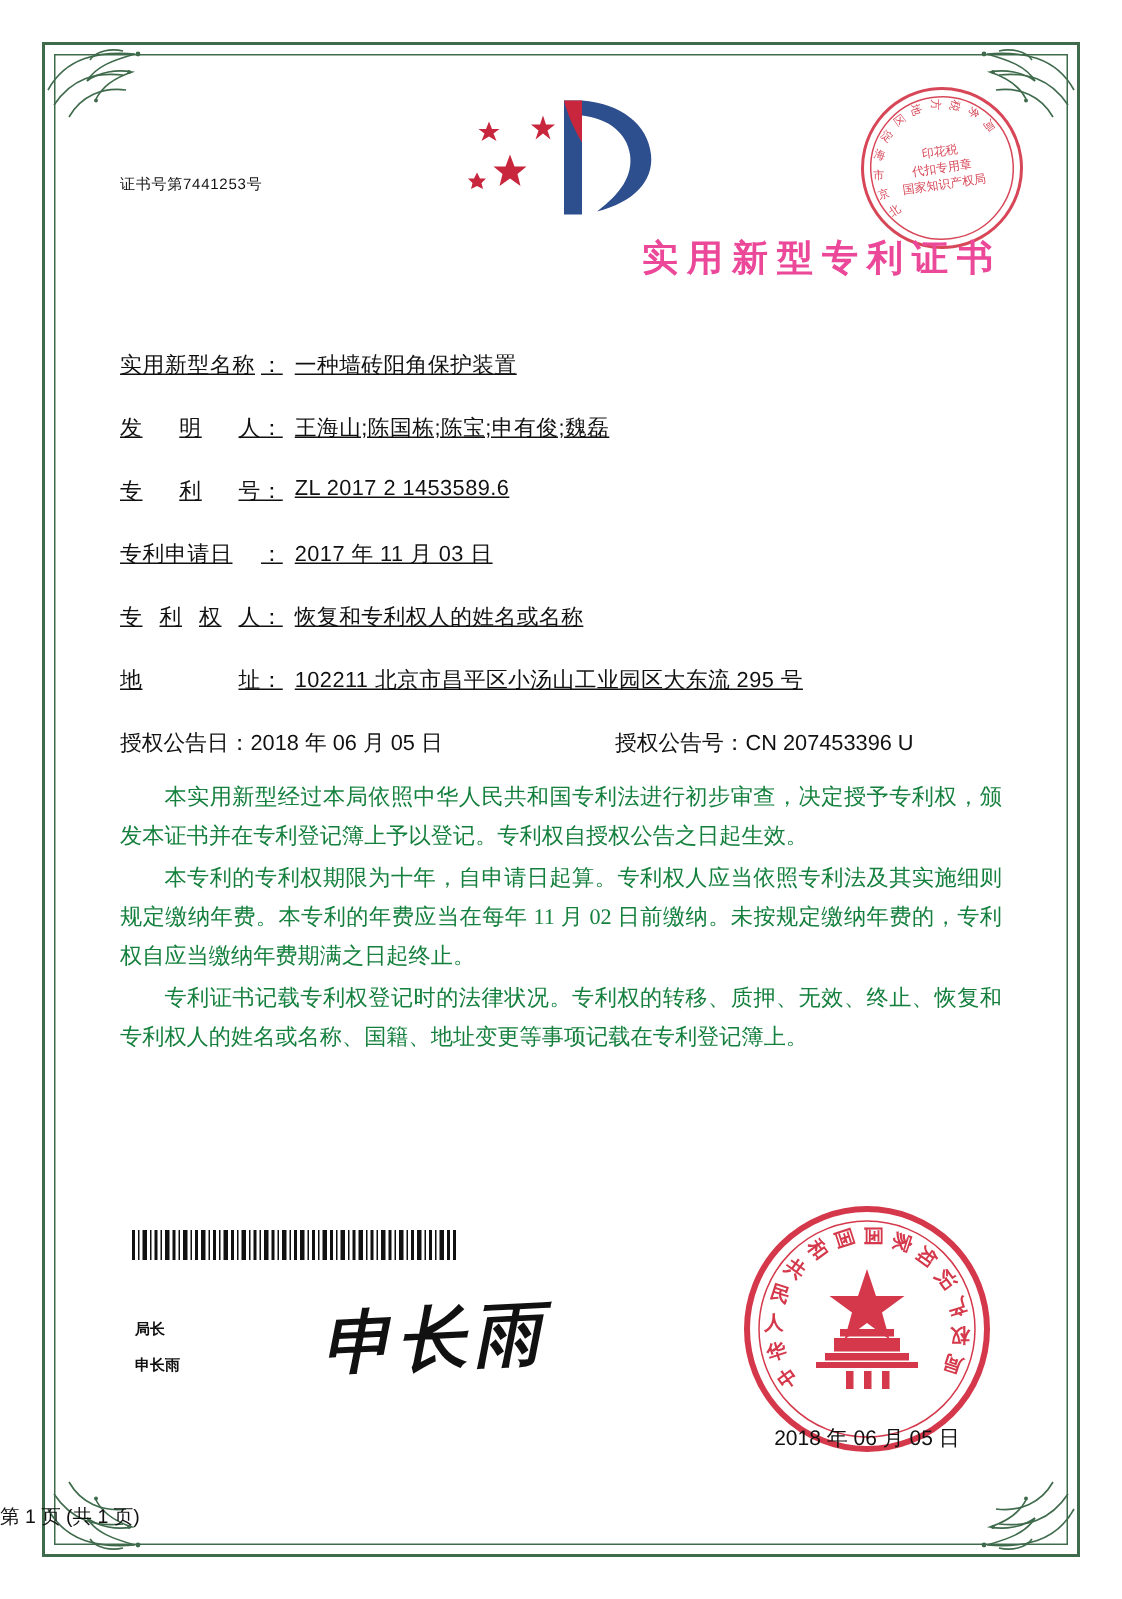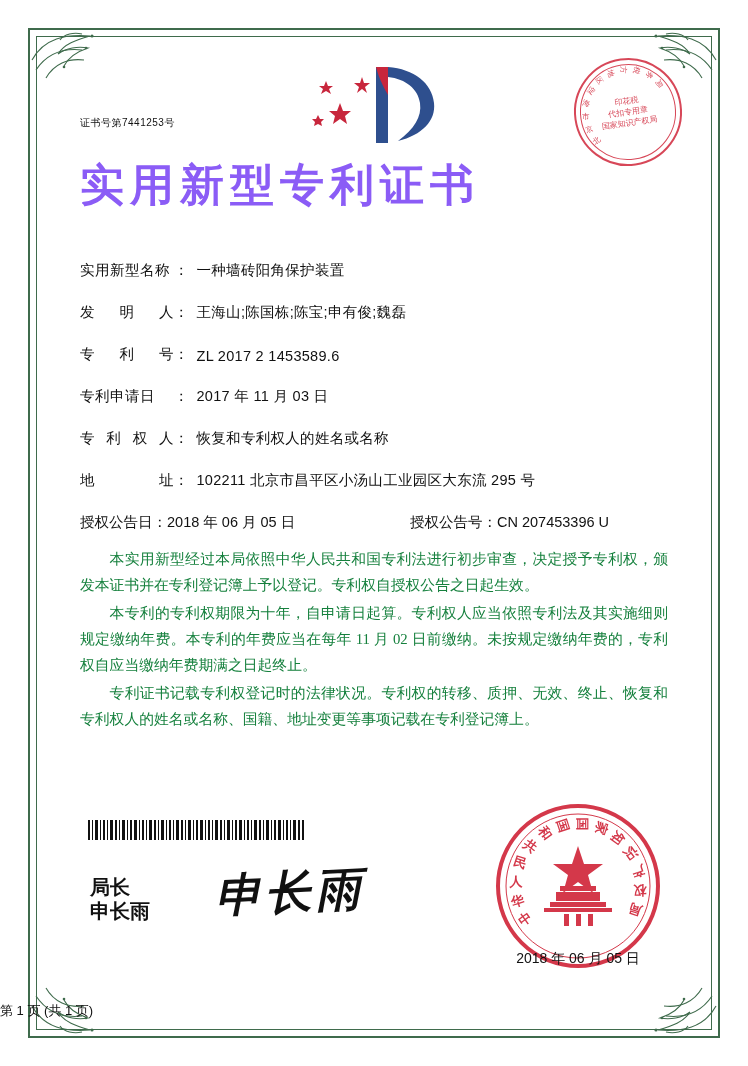--- a/index.html
+++ b/index.html
@@ -113,38 +113,39 @@
     top: 50%;
     transform: translateY(-50%);
     text-align: center;
     font-size: 8px;
     line-height: 11px;
     font-family: "Liberation Sans", "DejaVu Sans", sans-serif;
   }
 
   .doc-title {
     margin-top: 26px;
-    text-align: left;
+    text-align: right;
     font-family: "Liberation Sans", "DejaVu Sans", sans-serif;
     font-weight: bold;
-    font-size: 44px;
+    font-size: 24px;
     letter-spacing: 6px;
-    color: #8b5cf6;
+    color: #ec4899;
   }
 
   .fields {
     margin-top: 46px;
     font-family: "Liberation Sans", "DejaVu Sans", sans-serif;
     font-size: 14.5px;
     color: #111;
   }
   .field-row {
     display: flex;
-    align-items: flex-end;
+    align-items: flex-start;
     margin-bottom: 23px;
+    text-decoration: underline;
   }
   .field-label {
     width: 94px;
     flex: 0 0 94px;
     letter-spacing: 0.5px;
   }
   .field-label.spread {
     display: flex;
     justify-content: space-between;
   }
@@ -189,21 +190,21 @@
     width: 216px;
     height: 20px;
   }
 
   
   .sign-block {
     position: absolute;
     left: 90px;
     top: 875px;
     font-family: "Liberation Sans", "DejaVu Sans", sans-serif;
-    font-size: 20px;
+    font-size: 10px;
     line-height: 24px;
     font-weight: bold;
   }
   .signature-script {
     position: absolute;
     left: 215px;
     top: 862px;
     font-family: "Liberation Serif", "DejaVu Serif", serif;
     font-size: 46px;
     font-style: italic;

